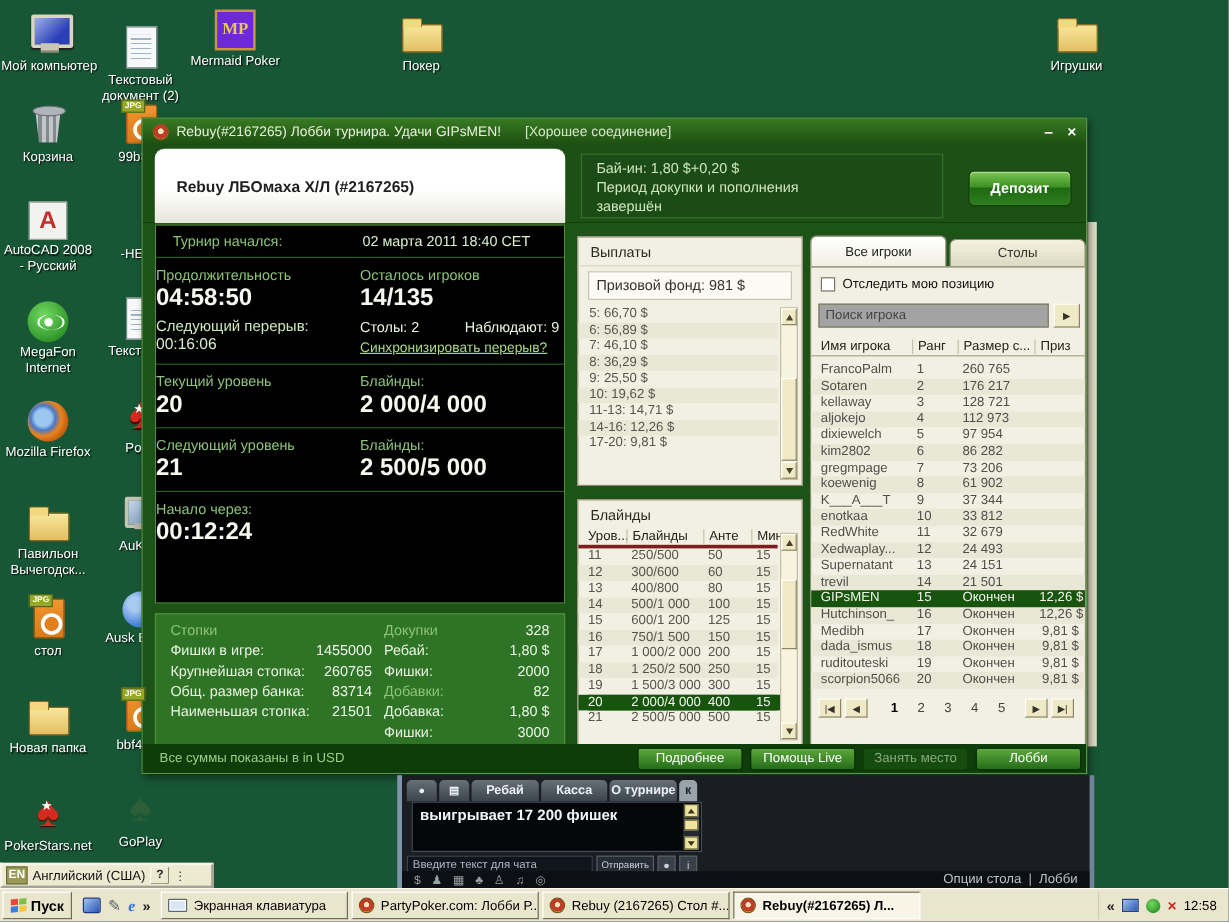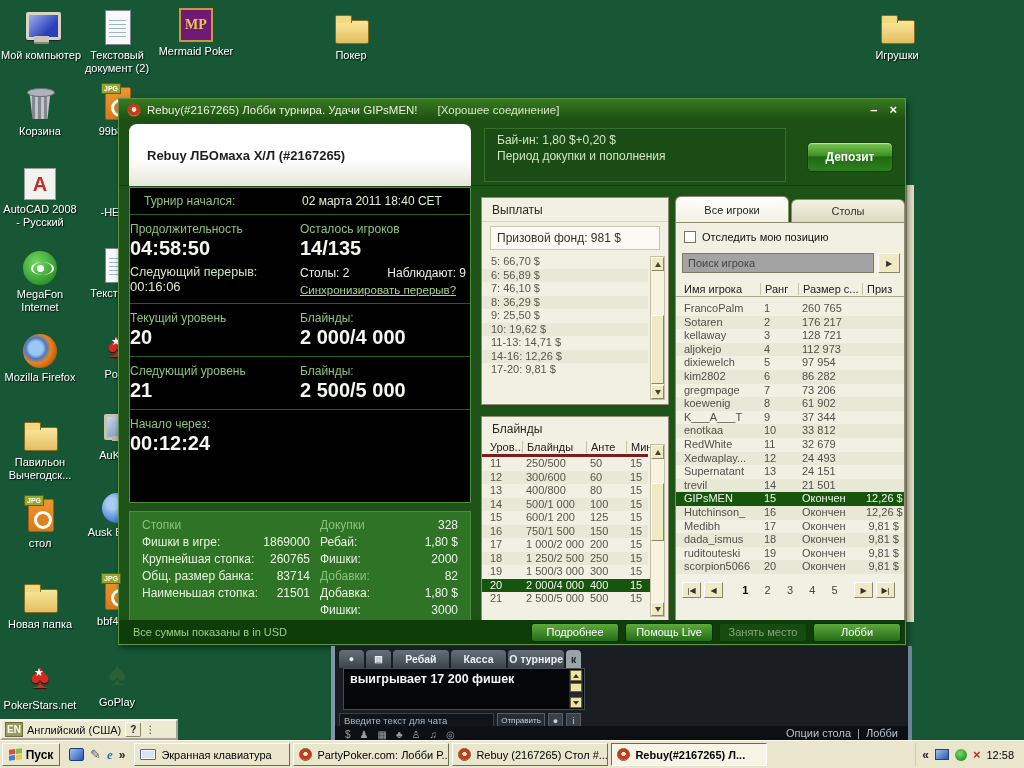--- a/index.html
+++ b/index.html
@@ -3,35 +3,35 @@
 <meta charset="utf-8">
 <style>
 *{margin:0;padding:0;box-sizing:border-box;font-family:"Liberation Sans",sans-serif;}
 html,body{width:1024px;height:768px;overflow:hidden;}
 #screen{position:relative;width:1024px;height:768px;background:#175735;overflow:hidden;}
 
 
 .dicon{width:76px;text-align:center;cursor:pointer;}
 #top-icons .dicon{position:absolute;width:82px;}
 #top-icons .dicon:nth-child(1){left:0px;top:8px;}
-#top-icons .dicon:nth-child(2){left:76px;top:8px;}
+#top-icons .dicon:nth-child(2){left:76px;top:20px;}
 #top-icons .dicon:nth-child(3){left:155px;top:8px;}
 #top-icons .dicon:nth-child(4){left:310px;top:8px;}
 #top-icons .dicon:nth-child(5){left:856px;top:8px;}
 #col1{position:absolute;left:2px;top:84px;width:76px;}
 #col2{position:absolute;left:79px;top:84px;width:76px;}
 #col1 .dicon,#col2 .dicon{height:81px;}
 .dicon .ig{width:38px;height:38px;margin:0 auto 3px;position:relative;}
 .dicon .lbl{color:#fff;font-size:11px;line-height:13px;text-shadow:1px 1px 1px rgba(0,0,0,.85);}
 .ig::before,.ig::after{content:"";position:absolute;}
 .icon-computer::before{left:4px;top:4px;width:29px;height:22px;background:linear-gradient(135deg,#9FB0EC 0%,#2A3FB8 70%);border:3px solid #D8D5C2;border-radius:2px;box-shadow:0 1px 1px #222;}
 .icon-computer::after{left:12px;top:28px;width:15px;height:6px;background:#C9C6B4;box-shadow:0 2px 0 #8A8778;}
 .icon-notepad::before{left:7px;top:2px;width:24px;height:33px;background:#F6F8FA;border:1px solid #7E868E;}
 .icon-notepad::after{left:11px;top:9px;width:17px;height:21px;background:repeating-linear-gradient(#F6F8FA 0 3px,#9FB4C6 3px 4px);}
-.icon-mp{width:34px !important;height:34px !important;background:#701a75;border:2px solid #C8973C;display:flex;align-items:center;justify-content:center;color:#E8C558;font-family:"Liberation Serif",serif;font-weight:bold;font-size:14px;}
+.icon-mp{width:34px !important;height:34px !important;background:#6d28d9;border:2px solid #C8973C;display:flex;align-items:center;justify-content:center;color:#E8C558;font-family:"Liberation Serif",serif;font-weight:bold;font-size:14px;}
 .icon-folder::before{left:3px;top:12px;width:32px;height:22px;background:linear-gradient(#F9E79B,#E3BE62);border:1px solid #8A6A20;border-radius:2px;}
 .icon-folder::after{left:3px;top:7px;width:15px;height:7px;background:#F2D87E;border:1px solid #8A6A20;border-bottom:none;border-radius:2px 2px 0 0;}
 .icon-trash::before{left:8px;top:8px;width:22px;height:27px;background:repeating-linear-gradient(90deg,#C2C6CB 0 3px,#84898F 3px 6px);clip-path:polygon(2% 0,98% 0,84% 100%,16% 100%);}
 .icon-trash::after{left:6px;top:4px;width:26px;height:7px;background:#AFB4BA;border:1px solid #6A6E72;border-radius:50%;}
 .icon-autocad{width:32px !important;height:32px !important;margin-top:3px !important;background:#F2F2EE;border:1px solid #98A098;display:flex;align-items:center;justify-content:center;color:#C03028;font-weight:bold;font-size:20px;}
 .icon-megafon{width:34px !important;height:34px !important;margin-top:2px !important;border-radius:50%;background:radial-gradient(circle at 40% 35%,#73D963,#2E9427 75%);}
 .icon-megafon::before{left:14px;top:14px;width:7px;height:7px;background:#fff;border-radius:50%;}
 .icon-megafon::after{left:8px;top:11px;width:19px;height:13px;border-left:2px solid #fff;border-right:2px solid #fff;border-radius:50%;}
 .icon-firefox{width:34px !important;height:34px !important;margin-top:2px !important;border-radius:50%;background:radial-gradient(circle at 38% 42%,#9CC8F0 0 24%,#4A78C8 36%,#E8841E 52%,#C05A10 74%,#8E3E08);}
 .icon-pokerstars{font-size:36px;line-height:36px;color:#D42A20;text-shadow:0 1px 1px #400;}
@@ -323,20 +323,21 @@
       <span class="wctl">
         <span>–</span>
         <span>×</span>
       </span>
     </div>
     <div class="lhead">
       <div class="htab">Rebuy ЛБОмаха Х/Л (#2167265)</div>
       <div class="buyin">
         <div>Бай-ин: 1,80 $+0,20 $</div>
         <div>Период докупки и пополнения</div>
+        <div>завершён</div>
       </div>
       <button class="deposit">Депозит</button>
     </div>
     <div class="lbody">
 
       <div class="ipanel">
         <div class="r1">
           <span class="lab">Турнир начался:</span>
           <span class="val">02 марта 2011  18:40 CET</span>
         </div>
@@ -384,21 +385,21 @@
       </div>
 
       <div class="spanel">
         <div class="scol" id="stacks-col">
             <div class="sline">
               <span class="sl dim">Стопки</span>
               <span class="sv"></span>
             </div>
             <div class="sline">
               <span class="sl">Фишки в игре:</span>
-              <span class="sv">1869000</span>
+              <span class="sv">1455000</span>
             </div>
             <div class="sline">
               <span class="sl">Крупнейшая стопка:</span>
               <span class="sv">260765</span>
             </div>
             <div class="sline">
               <span class="sl">Общ. размер банка:</span>
               <span class="sv">83714</span>
             </div>
             <div class="sline">

